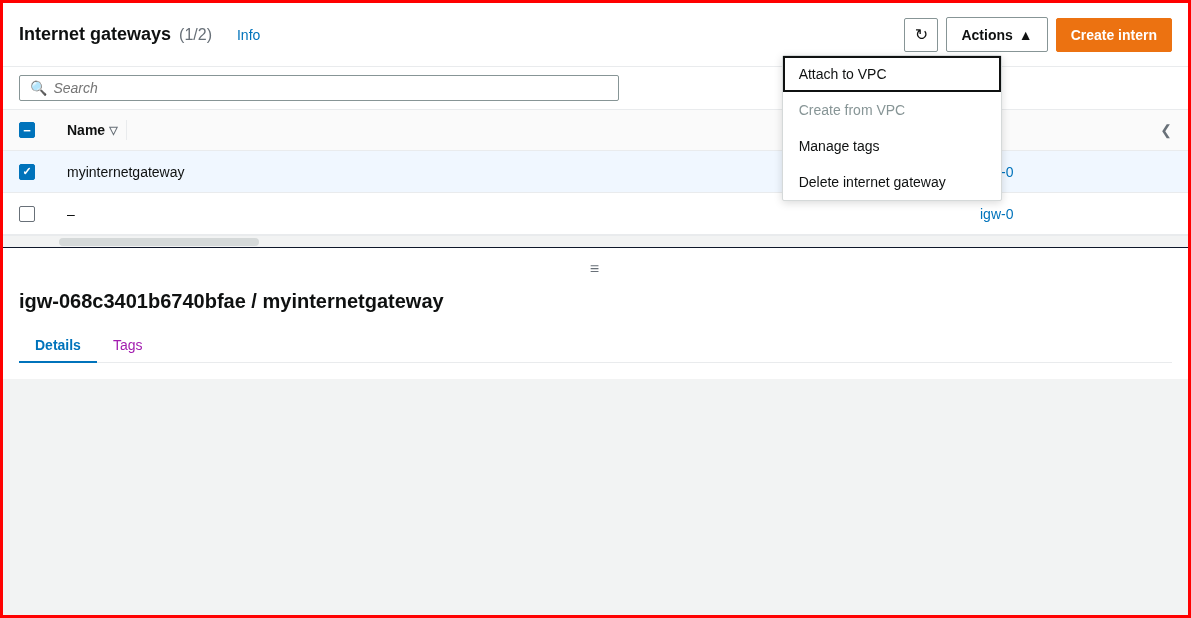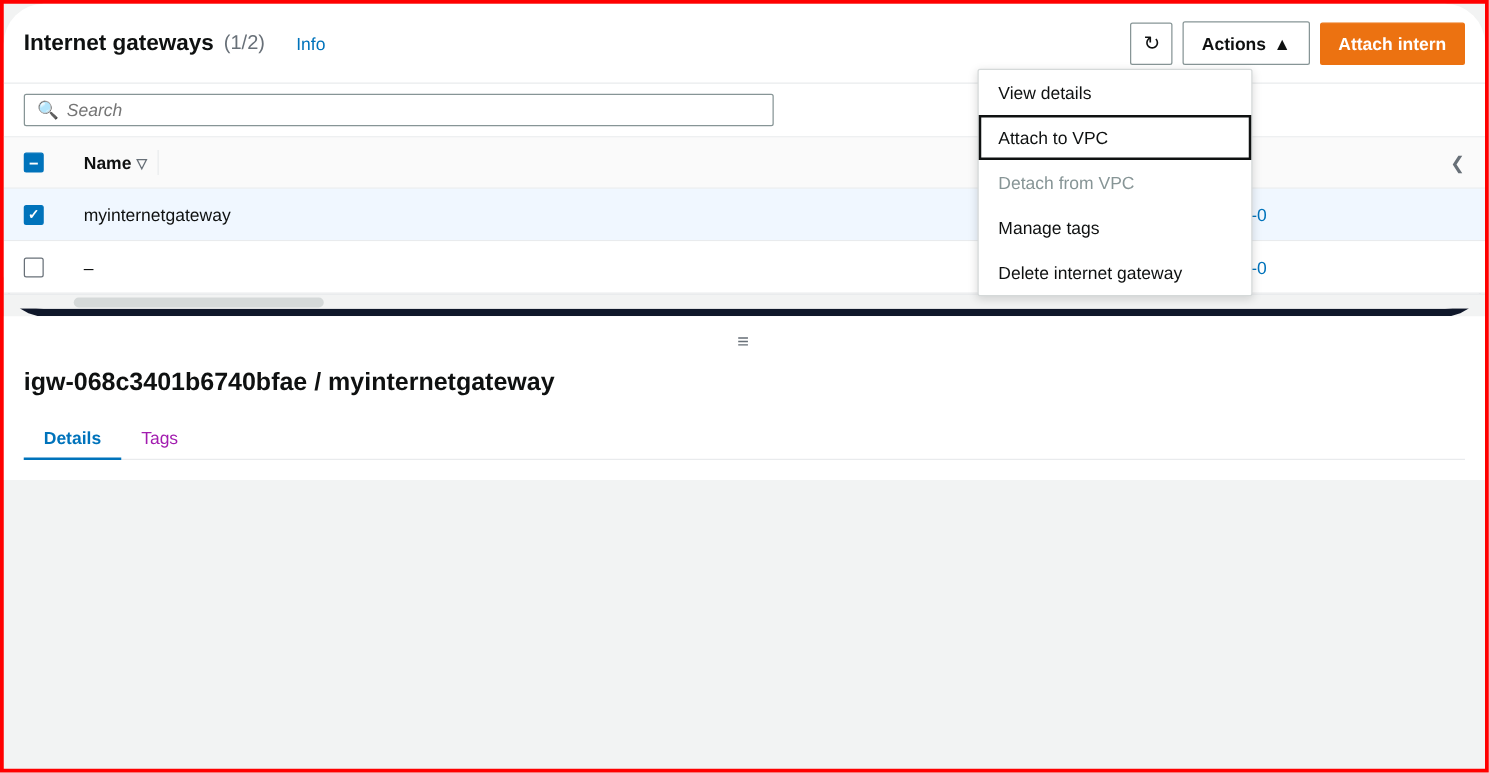--- a/index.html
+++ b/index.html
@@ -7,23 +7,22 @@
       font-family: "Amazon Ember", Arial, sans-serif;
       font-size: 14px;
       background: #f2f3f3;
       border: 3px solid red;
       width: 1191px;
       min-height: 618px;
     }
 
     .top-panel {
       background: #fff;
-      border-bottom: 6px solid #0f172a;
+      border-bottom: 1px solid #0f172a;
       padding: 0;
-      border-radius: 32px;
     }
 
     .toolbar {
       display: flex;
       align-items: center;
       padding: 14px 16px;
       gap: 8px;
       border-bottom: 1px solid #e9ebed;
     }
 
@@ -379,29 +378,28 @@
         <button class="btn-refresh">
           <span>↻</span>
         </button>
         <div style="position:relative;">
           <button class="btn-actions">
             <span>Actions</span>
             <span>▲</span>
           </button>
 
           <div class="dropdown-menu">
-            <div class="dropdown-item">View details</div>
             <div class="dropdown-item highlighted">Attach to VPC</div>
-            <div class="dropdown-item disabled">Detach from VPC</div>
+            <div class="dropdown-item disabled">Create from VPC</div>
             <div class="dropdown-item">Manage tags</div>
             <div class="dropdown-item">Delete internet gateway</div>
           </div>
         </div>
         <button class="btn-create">
-          <span>Attach intern</span>
+          <span>Create intern</span>
         </button>
       </div>
     </div>
 
     <div class="search-bar">
       <div class="search-input-wrapper">
         <span class="search-icon">🔍</span>
         <input class="search-input" type="text" placeholder="Search" style="">
       </div>
     </div>

